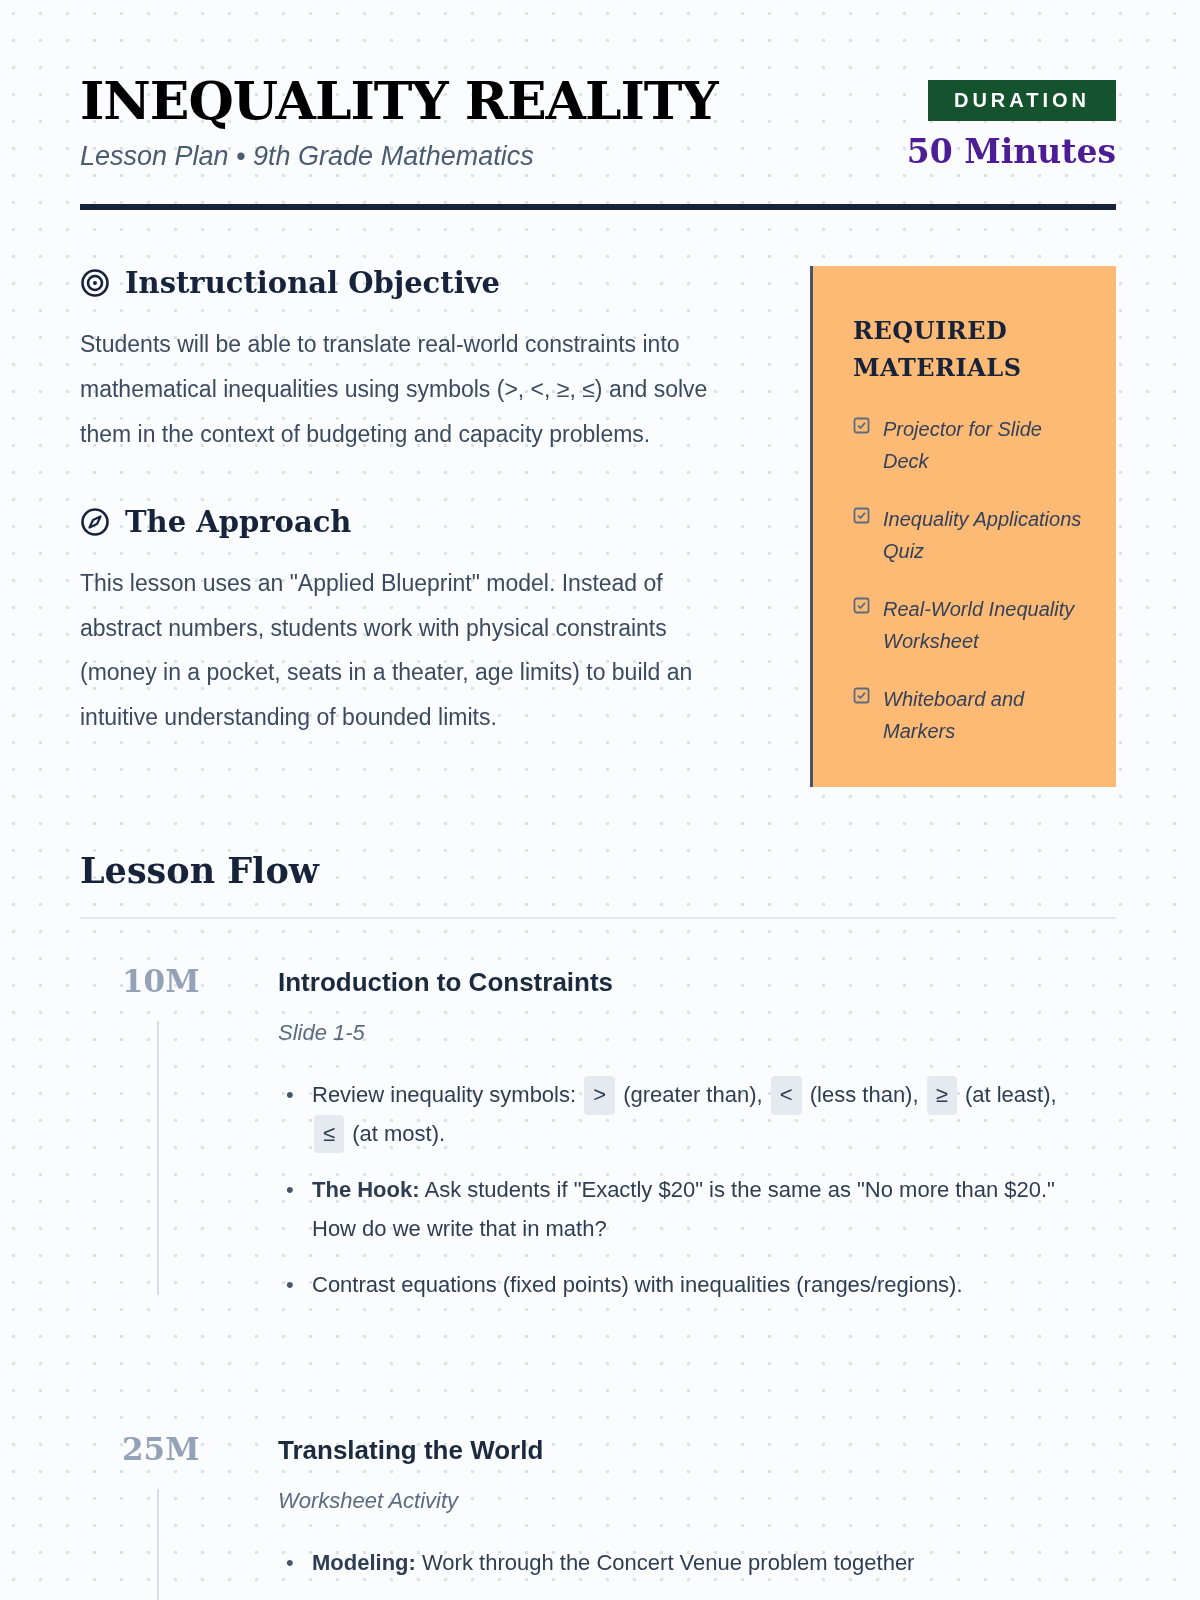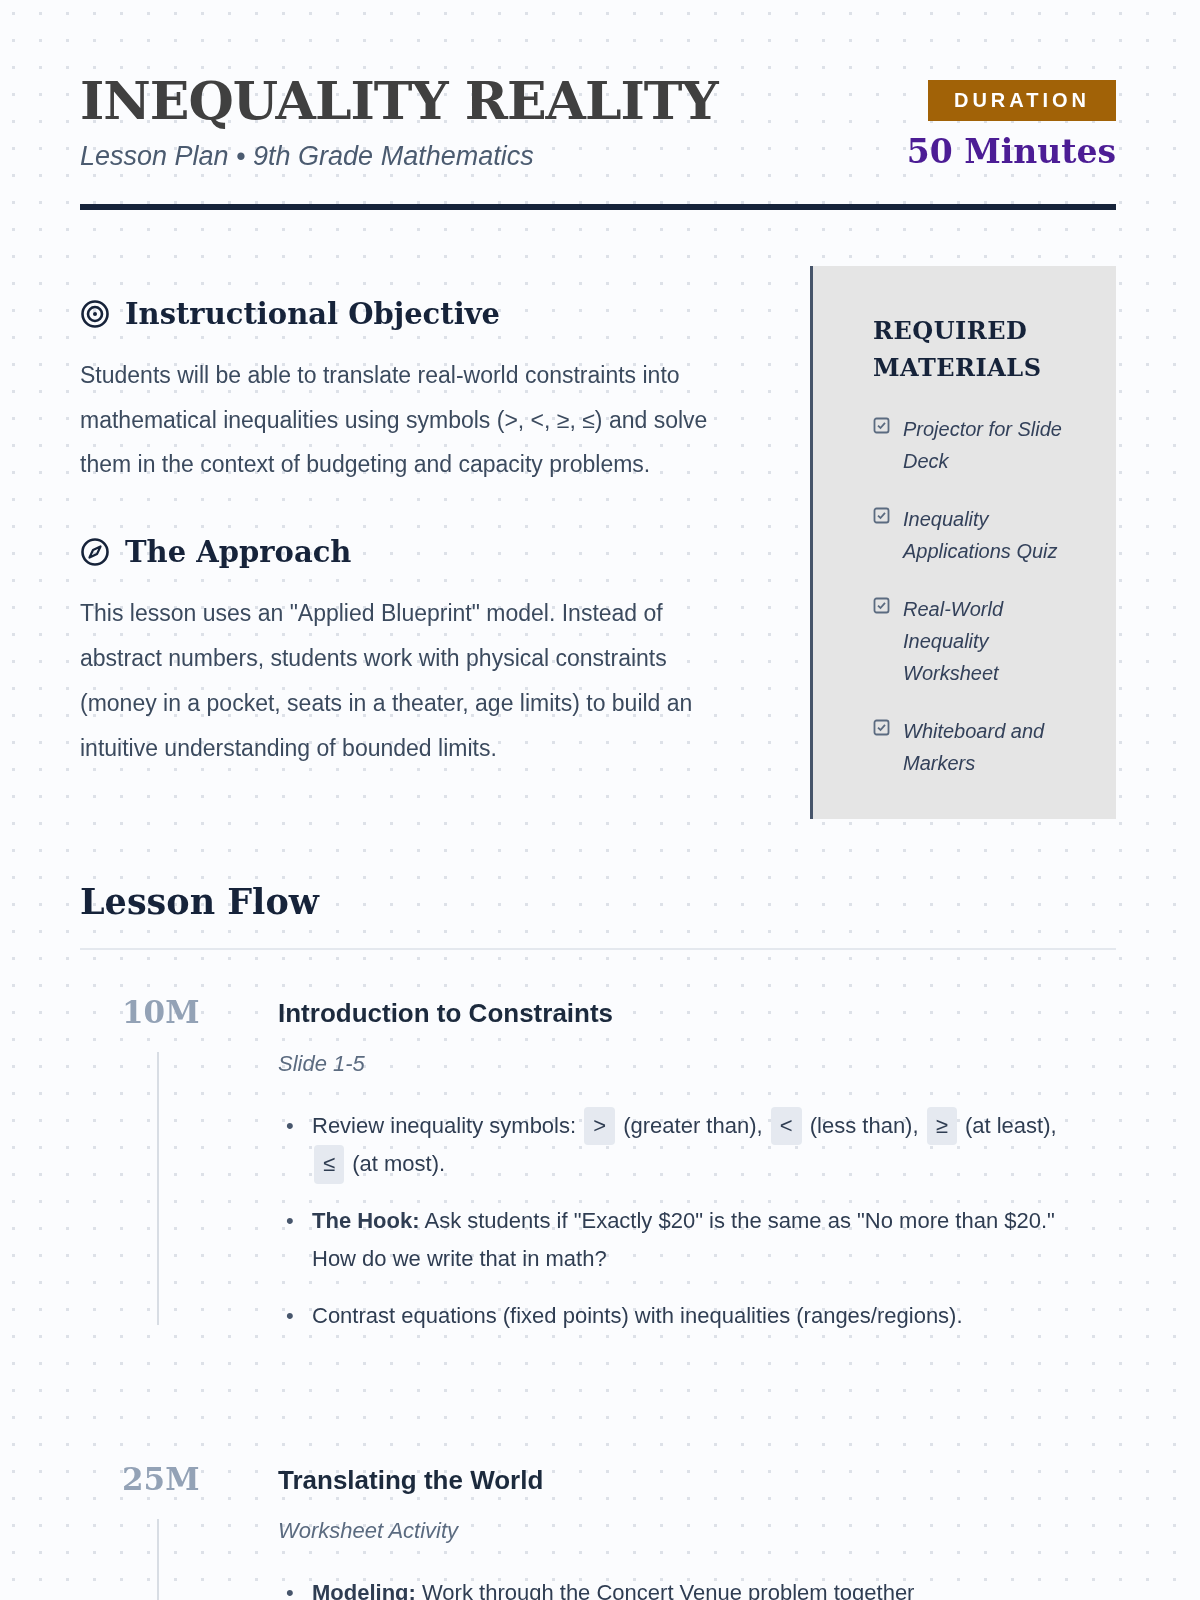--- a/index.html
+++ b/index.html
@@ -11,55 +11,55 @@
     background-color:#fbfcfe;
     background-image:radial-gradient(circle,#dde1e8 1.5px,transparent 1.6px);
     background-size:27px 27px;
   }
   .page { padding:72px 84px 0 80px; }
 
   
   .header { display:flex; justify-content:space-between; align-items:flex-start; }
   .title {
     font-family:"DejaVu Serif","Liberation Serif",serif;
-    font-weight:700; font-size:52px; letter-spacing:-1px; color:#404040; line-height:1.1;
+    font-weight:700; font-size:52px; letter-spacing:-1px; color:#000000; line-height:1.1;
   }
   .subtitle { margin-top:12px; font-size:27px; color:#4b5b70;font-style:italic; }
   .header-right { text-align:right; padding-top:8px; }
   .duration-badge {
-    display:inline-block; background:#a16207; color:#ffffff;
+    display:inline-block; background:#14532d; color:#ffffff;
     font-size:20px; font-weight:700; letter-spacing:4px;
     padding:9px 26px;
   }
   .duration-value {
     margin-top:11px;
     font-family:"DejaVu Serif","Liberation Serif",serif;
     font-weight:700; font-size:33px; color:#4c1d95;
   }
   .thick-rule { border:none; border-top:6px solid #16233a; margin-top:32px; }
 
   
-  .two-col { display:flex; gap:80px; margin-top:56px;align-items:flex-end; }
+  .two-col { display:flex; gap:80px; margin-top:56px; }
   .left-col { flex:1; min-width:0; }
 
   .section-head { display:flex; align-items:center; gap:15px; margin-bottom:22px; }
   .section-head + p { margin-bottom:48px; }
   .section-title {
     font-family:"DejaVu Serif","Liberation Serif",serif;
     font-weight:700; font-size:29px; color:#16233a;
   }
   .body-text { font-size:23px; line-height:1.95; color:#3b4a5e; max-width:670px; }
   .icon svg { display:block; }
 
   
   .sidebar {
     width:306px; flex:none;
-    background:#e5e5e5;
+    background:#fdba74;
     border-left:3px solid #46546a;
-    padding:46px 30px 40px 60px;
+    padding:46px 30px 40px 40px;
     align-self:flex-start;
   }
   .sidebar-title {
     font-family:"DejaVu Serif","Liberation Serif",serif;
     font-weight:700; font-size:24px; letter-spacing:0.5px;
     color:#16233a; line-height:1.55; margin-bottom:26px;
   }
   .material { display:flex; gap:13px; margin-bottom:26px; }
   .material:last-child { margin-bottom:0; }
   .material .icon { padding-top:4px; flex:none; }

